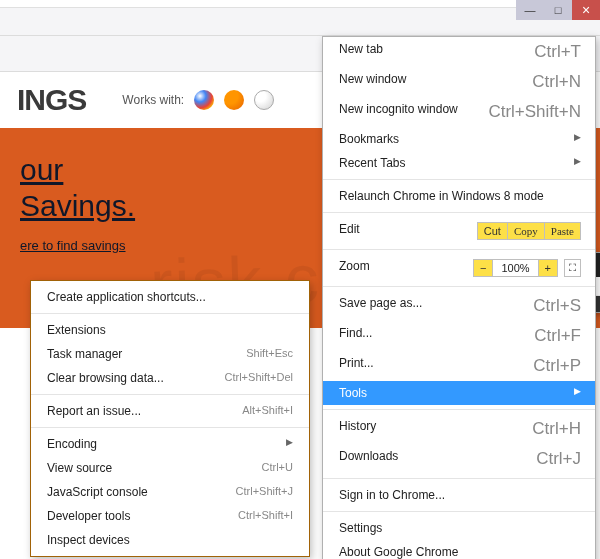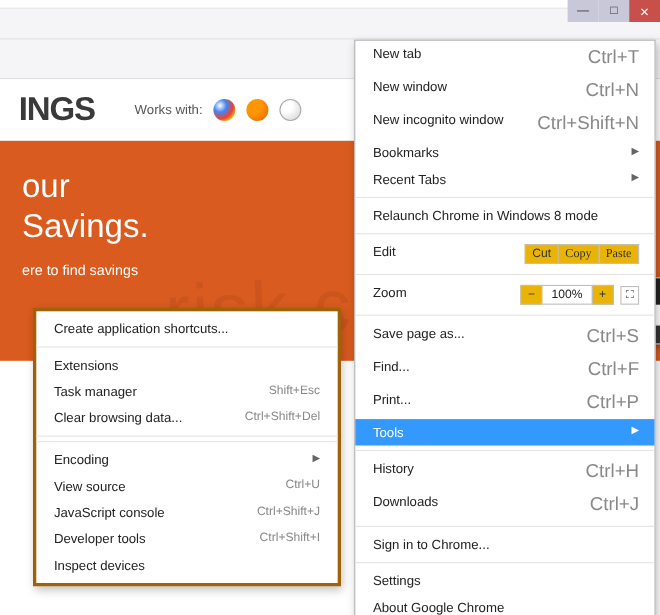--- a/index.html
+++ b/index.html
@@ -21,46 +21,46 @@
 
 .page { position: absolute; top: 72px; left: 0; right: 0; bottom: 0; }
 .page-white { height: 56px; background: #fff; display: flex; align-items: center; padding-left: 17px; gap: 6px; }
 .logo-text { font-size: 30px; font-weight: 800; color: #3a3a3a; letter-spacing: -1px; }
 .works { font-size: 12px; color: #555; margin-left: 30px; }
 .bicon { width: 20px; height: 20px; border-radius: 50%; display: inline-block; margin-left: 4px; }
 .bi1 { background: radial-gradient(circle at 30% 30%, #fff 0%, #4285f4 30%, #ea4335 60%, #fbbc05 80%, #34a853 100%); }
 .bi2 { background: radial-gradient(circle at 30% 30%, #ff9500 40%, #e66000 100%); }
 .bi3 { background: radial-gradient(circle at 30% 30%, #fff 30%, #d0d0d0 100%); border: 1px solid #aaa; }
 
-.hero { background: #d95b1f; color: #ffffff; padding: 24px 20px 40px 20px; min-height: 200px; position: relative; }
+.hero { background: #d95b1f; color: #0f172a; padding: 24px 20px 40px 20px; min-height: 200px; position: relative; text-decoration: underline; }
 .hero h1 { font-size: 30px; font-weight: 400; line-height: 1.2; }
 .hero-sub { margin-top: 14px; font-size: 13px; }
 
 .redeem-box { position: absolute; right: -10px; top: 180px; width: 140px; background: #fff; border: 1px solid #aaa; box-shadow: 0 2px 6px rgba(0,0,0,.3); }
 .redeem-hdr { background: #222; color: #fff; font-size: 11px; font-weight: bold; padding: 6px 8px; }
 .redeem-line { font-size: 9px; color: #444; padding: 4px 8px; border-bottom: 1px solid #eee; }
 .redeem-tabs { background: #333; color: #ccc; font-size: 9px; padding: 3px 6px; }
 
 .watermark { position: absolute; top: 240px; left: 150px; font-size: 68px; color: rgba(0,0,0,.06); font-weight: 300; letter-spacing: 2px; pointer-events: none; z-index: 1; transform: rotate(-2deg); }
 
 .main-menu { position: absolute; top: 36px; right: 4px; width: 274px; background: #fff; border: 1px solid #b0b0b0; box-shadow: 2px 3px 8px rgba(0,0,0,.25); z-index: 20; font-size: 12px; }
 .mm-row { display: flex; align-items: flex-start; justify-content: space-between; padding: 5px 14px 5px 16px; color: #222; position: relative; }
 .mm-row.sel { background: #3399ff; color: #fff; }
 .mm-row.sel .mm-short, .mm-row.sel .mm-arrow { color: #fff; }
 .mm-short { color: #888; font-size: 17px; }
 .mm-arrow { color: #666; font-size: 9px; margin-left: 6px; }
 .mm-sep { height: 1px; background: #e4e4e4; margin: 4px 0; }
 
 .edit-btns, .zoom-btns { display: flex; gap: 0; }
-.mini-btn { border: 1px solid #bfbfbf; background: #eab308; font-size: 11px; padding: 2px 6px; color: #333; }
+.mini-btn { border: 1px solid #bfbfbf; background: #fde047; font-size: 11px; padding: 2px 6px; color: #333; }
 .mini-btn + .mini-btn { border-left: none; font-family: Liberation Serif, serif; }
 .zoom-val { border-top: 1px solid #bfbfbf; border-bottom: 1px solid #bfbfbf; padding: 2px 8px; font-size: 11px; }
 .fs-btn { border: 1px solid #bfbfbf; padding: 2px 4px; margin-left: 6px; font-size: 10px; }
 
-.sub-menu { position: absolute; top: 280px; left: 30px; width: 280px; background: #fff; border: 3px solid #a16207; box-shadow: 2px 3px 8px rgba(0,0,0,.25); z-index: 25; font-size: 12px; padding: 4px 0; }
+.sub-menu { position: absolute; top: 280px; left: 30px; width: 280px; background: #fff; border: 1px solid #a16207; box-shadow: 2px 3px 8px rgba(0,0,0,.25); z-index: 25; font-size: 12px; padding: 4px 0; }
 .sm-row { display: flex; justify-content: space-between; padding: 5px 16px; color: #222; }
 .sm-short { color: #888; font-size: 11px; }
 .sm-arrow { color: #666; font-size: 9px; }
 .sm-sep { height: 1px; background: #e4e4e4; margin: 4px 0; }
 </style>
 </head>
 <body>
 
 <div class="window-controls">
   <div class="wc-btn wc-min">—</div>
@@ -213,20 +213,24 @@
     </div>
   <div class="sm-row">
       <span>Task manager</span>
       <span class="sm-short">Shift+Esc</span>
     </div>
   <div class="sm-row">
       <span>Clear browsing data...</span>
       <span class="sm-short">Ctrl+Shift+Del</span>
     </div>
   <div class="sm-sep"></div>
+  <div class="sm-row">
+      <span>Report an issue...</span>
+      <span class="sm-short">Alt+Shift+I</span>
+    </div>
   <div class="sm-sep"></div>
   <div class="sm-row">
       <span>Encoding</span>
       <span class="sm-arrow">▶</span>
     </div>
   <div class="sm-row">
       <span>View source</span>
       <span class="sm-short">Ctrl+U</span>
     </div>
   <div class="sm-row">

